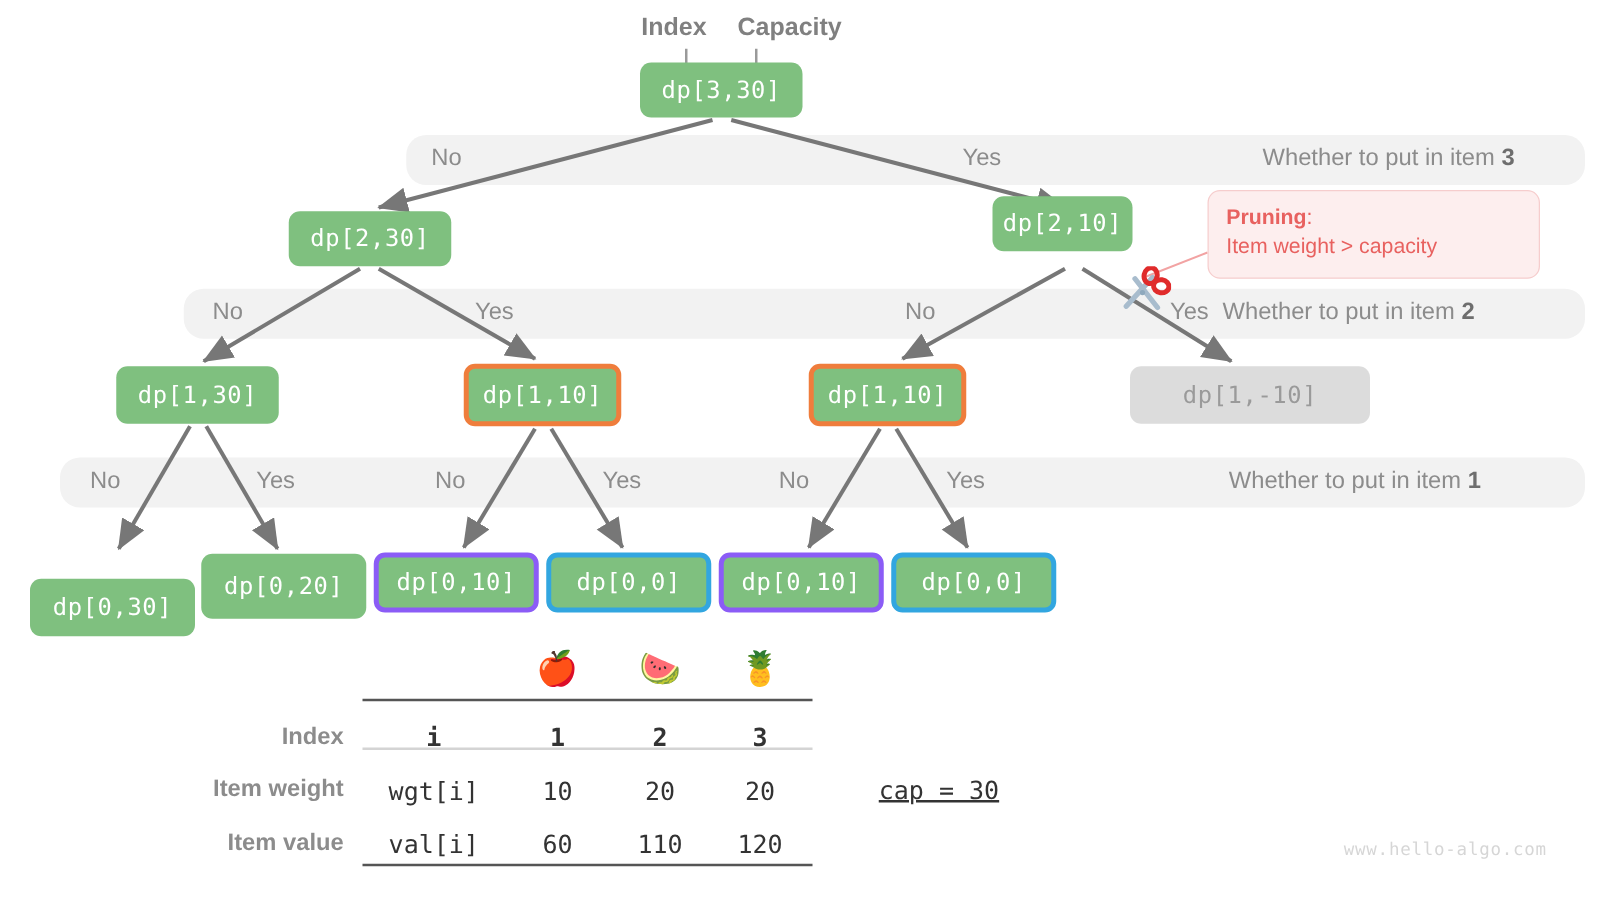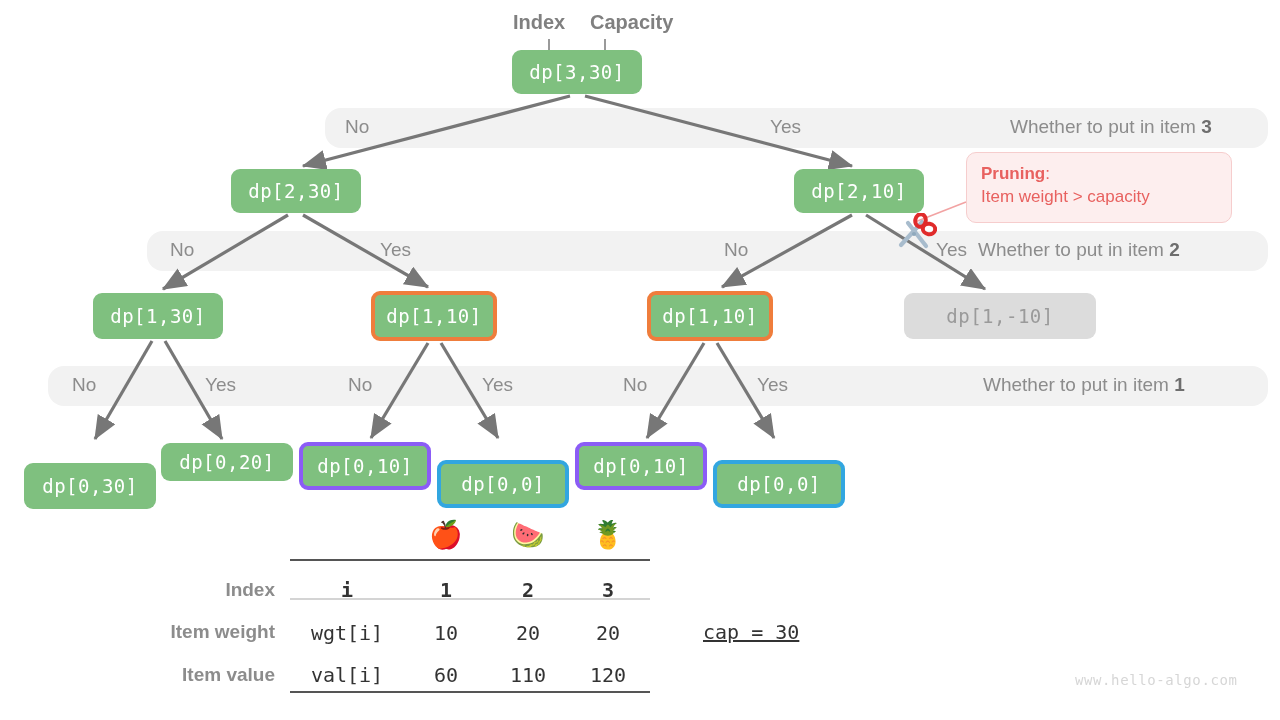--- a/index.html
+++ b/index.html
@@ -31,21 +31,21 @@
   
   .node{
     position:absolute;box-sizing:border-box;
     background:#7fc07f;border-radius:9px;
     display:flex;align-items:center;justify-content:center;
     color:#ffffff;font-family:"DejaVu Sans Mono","Liberation Mono",monospace;
     font-size:19px;letter-spacing:.5px;white-space:nowrap;z-index:4;
   }
   .node.b-orange{border:4px solid #ef7d3c;}
   .node.b-purple{border:4px solid #8b5cf6;}
-  .node.b-cyan{border:4px solid #32a6e0;margin-top:18px;}
+  .node.b-cyan{border:4px solid #32a6e0;}
   .node.gray{background:#dcdcdc;color:#9a9a9a;border:none;}
 
   
   .prune{
     position:absolute;background:#fdeeee;border:1px solid #f6cdcd;
     border-radius:10px;z-index:7;box-sizing:border-box;
     padding:9px 14px;
   }
   .prune .l1{color:#e8615f;font-size:17px;line-height:23px;white-space:nowrap;}
   .prune .l1 b{font-weight:bold;}
@@ -142,27 +142,27 @@
   </svg>
 
   <div id="hdr">
       <div class="hdr-label" style="left: 513px; top: 11px;">Index</div>
       <div class="hdr-label" style="left: 590px; top: 11px;">Capacity</div>
     </div>
 
   <div id="nodes">
       <div class="node " style="left: 512px; top: 50px; width: 130px; height: 44px;">dp[3,30]</div>
       <div class="node " style="left: 231px; top: 169px; width: 130px; height: 44px;">dp[2,30]</div>
-      <div class="node " style="left: 794px; top: 169px; width: 130px; height: 44px;">dp[2,10]</div>
+      <div class="node " style="left: 794px; top: 157px; width: 112px; height: 44px;">dp[2,10]</div>
       <div class="node " style="left: 93px; top: 293px; width: 130px; height: 46px;">dp[1,30]</div>
       <div class="node b-orange" style="left: 371px; top: 291px; width: 126px; height: 50px;">dp[1,10]</div>
       <div class="node b-orange" style="left: 647px; top: 291px; width: 126px; height: 50px;">dp[1,10]</div>
       <div class="node gray" style="left: 904px; top: 293px; width: 192px; height: 46px;">dp[1,-10]</div>
       <div class="node " style="left: 24px; top: 463px; width: 132px; height: 46px;">dp[0,30]</div>
-      <div class="node " style="left: 161px; top: 443px; width: 132px; height: 38px;">dp[0,20]</div>
+      <div class="node " style="left: 161px; top: 443px; width: 132px; height: 52px;">dp[0,20]</div>
       <div class="node b-purple" style="left: 299px; top: 442px; width: 132px; height: 48px;">dp[0,10]</div>
       <div class="node b-cyan" style="left: 437px; top: 442px; width: 132px; height: 48px;">dp[0,0]</div>
       <div class="node b-purple" style="left: 575px; top: 442px; width: 132px; height: 48px;">dp[0,10]</div>
       <div class="node b-cyan" style="left: 713px; top: 442px; width: 132px; height: 48px;">dp[0,0]</div>
     </div>
 
   <div class="prune" id="prune" style="left: 966px; top: 152px; width: 266px; height: 71px;">
     <div class="l1">
       <b>Pruning</b><span>:</span>
     </div>

